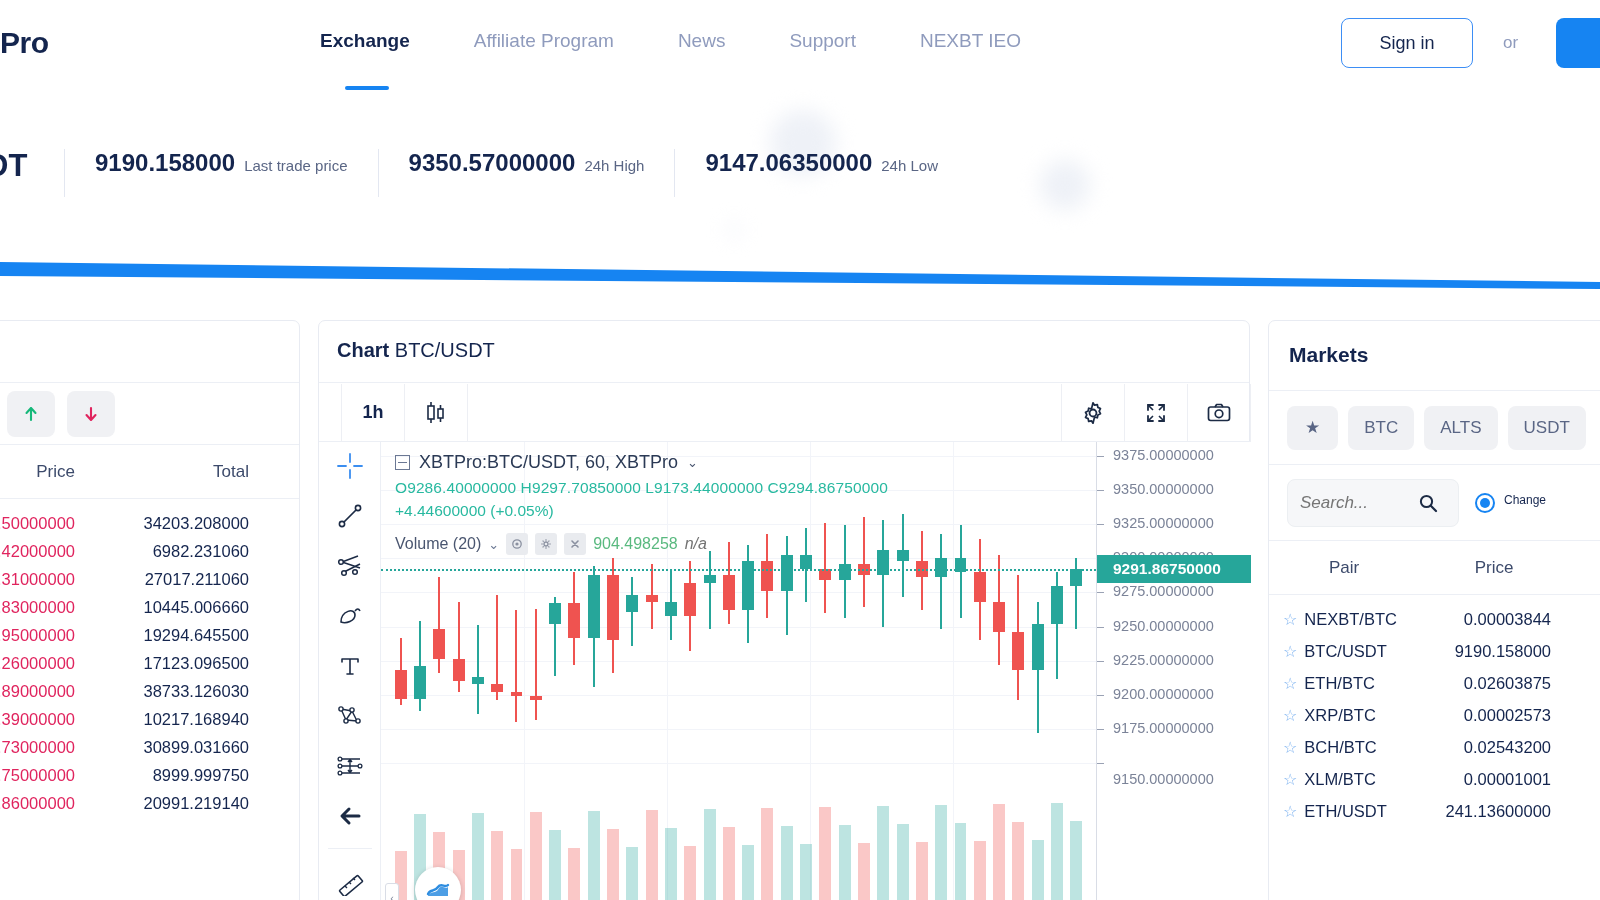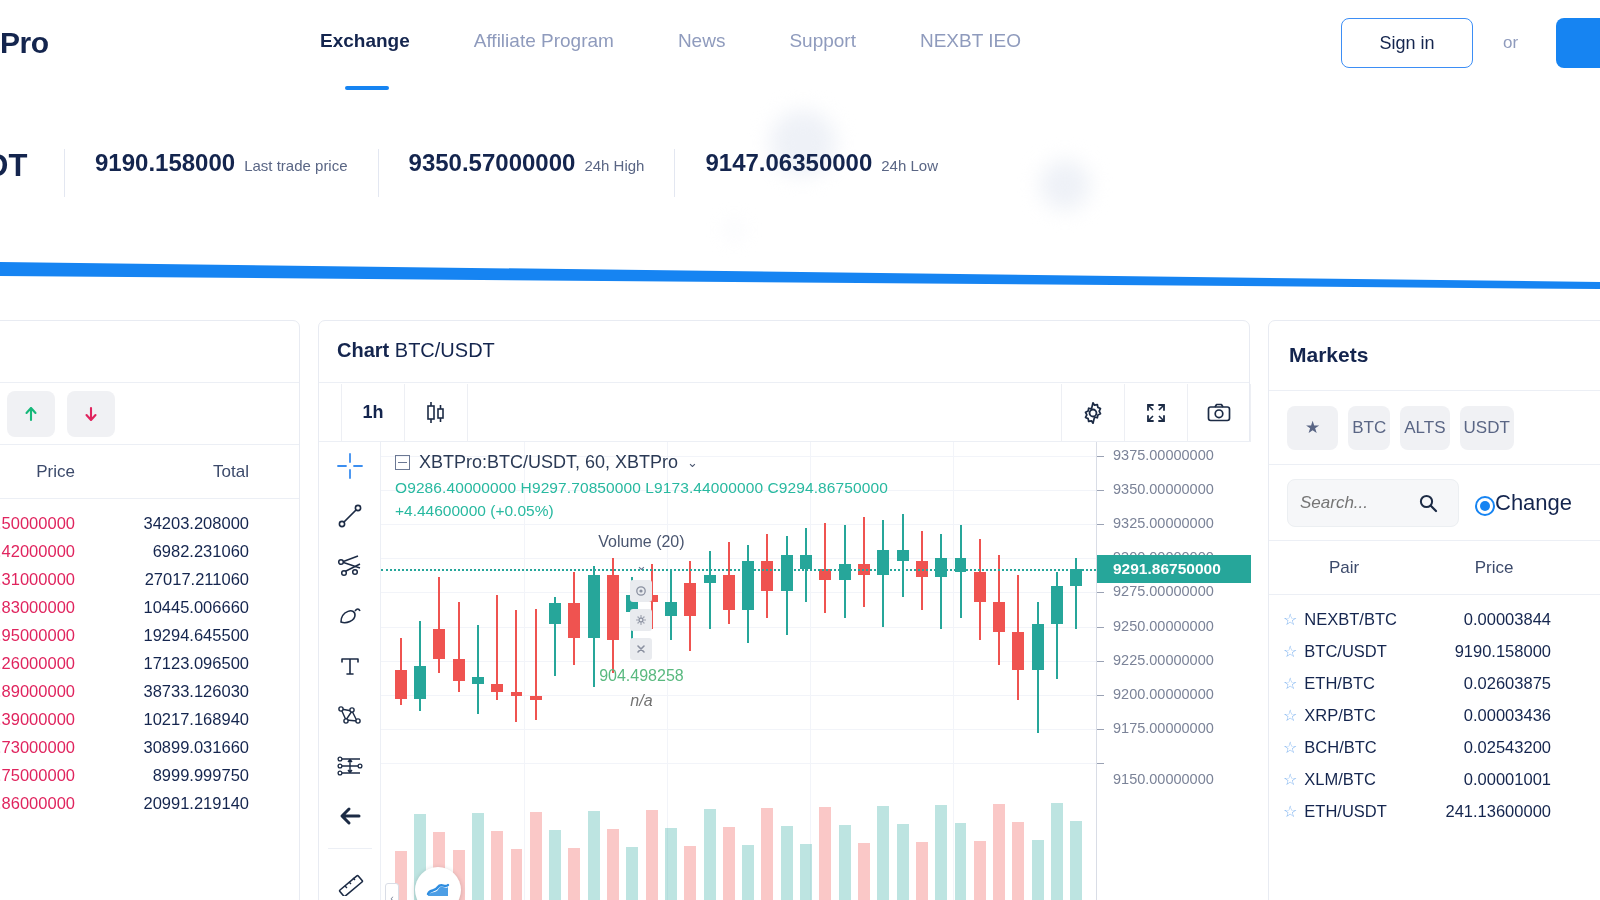--- a/index.html
+++ b/index.html
@@ -145,21 +145,21 @@
   .grid-v, .grid-h { position: absolute; background: #f2f4f9; }
   .grid-v { width: 1px; top: 0; bottom: 0; }
   .grid-h { height: 1px; left: 0; right: 0; }
 
   .legend { position: absolute; left: 14px; top: 10px; z-index: 6; }
   .leg-row1 { font-size: 18px; color: #2b3a55; display: flex; align-items: center; gap: 9px; white-space: nowrap; }
   .leg-box { width: 15px; height: 15px; border: 1.6px solid #6b7894; display: inline-block; position: relative; }
   .leg-box:after { content: ""; position: absolute; left: 2px; right: 2px; top: 5.5px; height: 1.6px; background: #6b7894; }
   .leg-ohlc { font-size: 15.5px; color: #28b9a0; margin-top: 6px; white-space: nowrap; letter-spacing: 0.1px; }
   .leg-chg { font-size: 15.5px; color: #28b9a0; margin-top: 5px; }
-  .leg-vol { margin-top: 13px; display: flex; align-items: center; gap: 7px; font-size: 16px; color: #4a5670; white-space: nowrap; flex-direction: column; }
+  .leg-vol { margin-top: 13px; display: flex; align-items: center; gap: 7px; font-size: 16px; color: #4a5670; white-space: nowrap; }
   .leg-vol .chev { color: #6b7894; font-size: 13px; }
   .leg-btn { width: 22px; height: 22px; background: #e9ebef; border-radius: 3px; display: flex; align-items: center; justify-content: center; cursor: pointer; }
   .leg-volnum { color: #59b97f; }
   .leg-na { color: #737373; font-style: italic; }
 
   .priceline {
     position: absolute; left: 0; right: 0; top: 148px; height: 0;
     border-top: 2px dotted #26a69a; z-index: 4;
   }
   .wick { position: absolute; width: 2px; }
@@ -193,35 +193,35 @@
   }
 
   
   .markets {
     position: absolute; left: 1268px; top: 320px; width: 420px; height: 600px;
   }
   .mk-head { height: 70px; border-bottom: 1px solid #eceff5; position: relative; }
   .mk-title { position: absolute; left: 20px; top: 22px; font-size: 21px; font-weight: 700; color: #14254e; }
   .mk-tabs { height: 74px; display: flex; align-items: center; gap: 10px; padding-left: 18px; border-bottom: 1px solid #eceff5; }
   .mk-tab {
-    height: 44px; padding: 0 4px; background: #f0f1f4; border: none; border-radius: 8px;
+    height: 44px; padding: 0 16px; background: #f0f1f4; border: none; border-radius: 8px;
     font-size: 17px; color: #5a6685; cursor: pointer; display: flex; align-items: center;
     font-family: "Liberation Sans", sans-serif;
   }
   .mk-tab.star { padding: 0 18px; }
   .mk-search-row { height: 76px; display: flex; align-items: center; padding-left: 18px; gap: 16px; border-bottom: 1px solid #eceff5; }
   .mk-search {
     width: 172px; height: 48px; background: #f6f7f9; border: 1px solid #eceff2; border-radius: 8px;
     display: flex; align-items: center; padding: 0 12px;
   }
   .mk-search input {
     border: none; outline: none; background: transparent; font-size: 17px; color: #8f9bbd;
     width: 118px; font-family: "Liberation Sans", sans-serif; font-style: italic;
   }
-  .mk-radio { display: flex; align-items: flex-end; font-size: 22px; color: #14254e; cursor: pointer; }
+  .mk-radio { display: flex; align-items: flex-start; gap: 9px; font-size: 12px; color: #14254e; cursor: pointer; }
   .radio-dot {
     width: 20px; height: 20px; border-radius: 50%; border: 2.5px solid #1684f2;
     display: flex; align-items: center; justify-content: center;
   }
   .radio-dot i { width: 10px; height: 10px; border-radius: 50%; background: #1684f2; display: block; }
   .mk-colhead { height: 54px; display: flex; align-items: center; border-bottom: 1px solid #eceff5; font-size: 17px; color: #3c4a6b; }
   .mk-c1 { width: 150px; text-align: center; }
   .mk-c2 { width: 150px; text-align: center; }
   .mk-row { height: 32px; display: flex; align-items: center; font-size: 16.5px; color: #14254e; cursor: pointer; }
   .mk-row .pair { width: 150px; display: flex; align-items: center; gap: 7px; padding-left: 14px; }
@@ -699,21 +699,21 @@
             <span class="star-ico">☆</span>
             <span>ETH/BTC</span>
           </div>
           <div class="price">0.02603875</div>
         </div>
         <div class="mk-row">
           <div class="pair">
             <span class="star-ico">☆</span>
             <span>XRP/BTC</span>
           </div>
-          <div class="price">0.00003436</div>
+          <div class="price">0.00002573</div>
         </div>
         <div class="mk-row">
           <div class="pair">
             <span class="star-ico">☆</span>
             <span>BCH/BTC</span>
           </div>
           <div class="price">0.02543200</div>
         </div>
         <div class="mk-row">
           <div class="pair">

